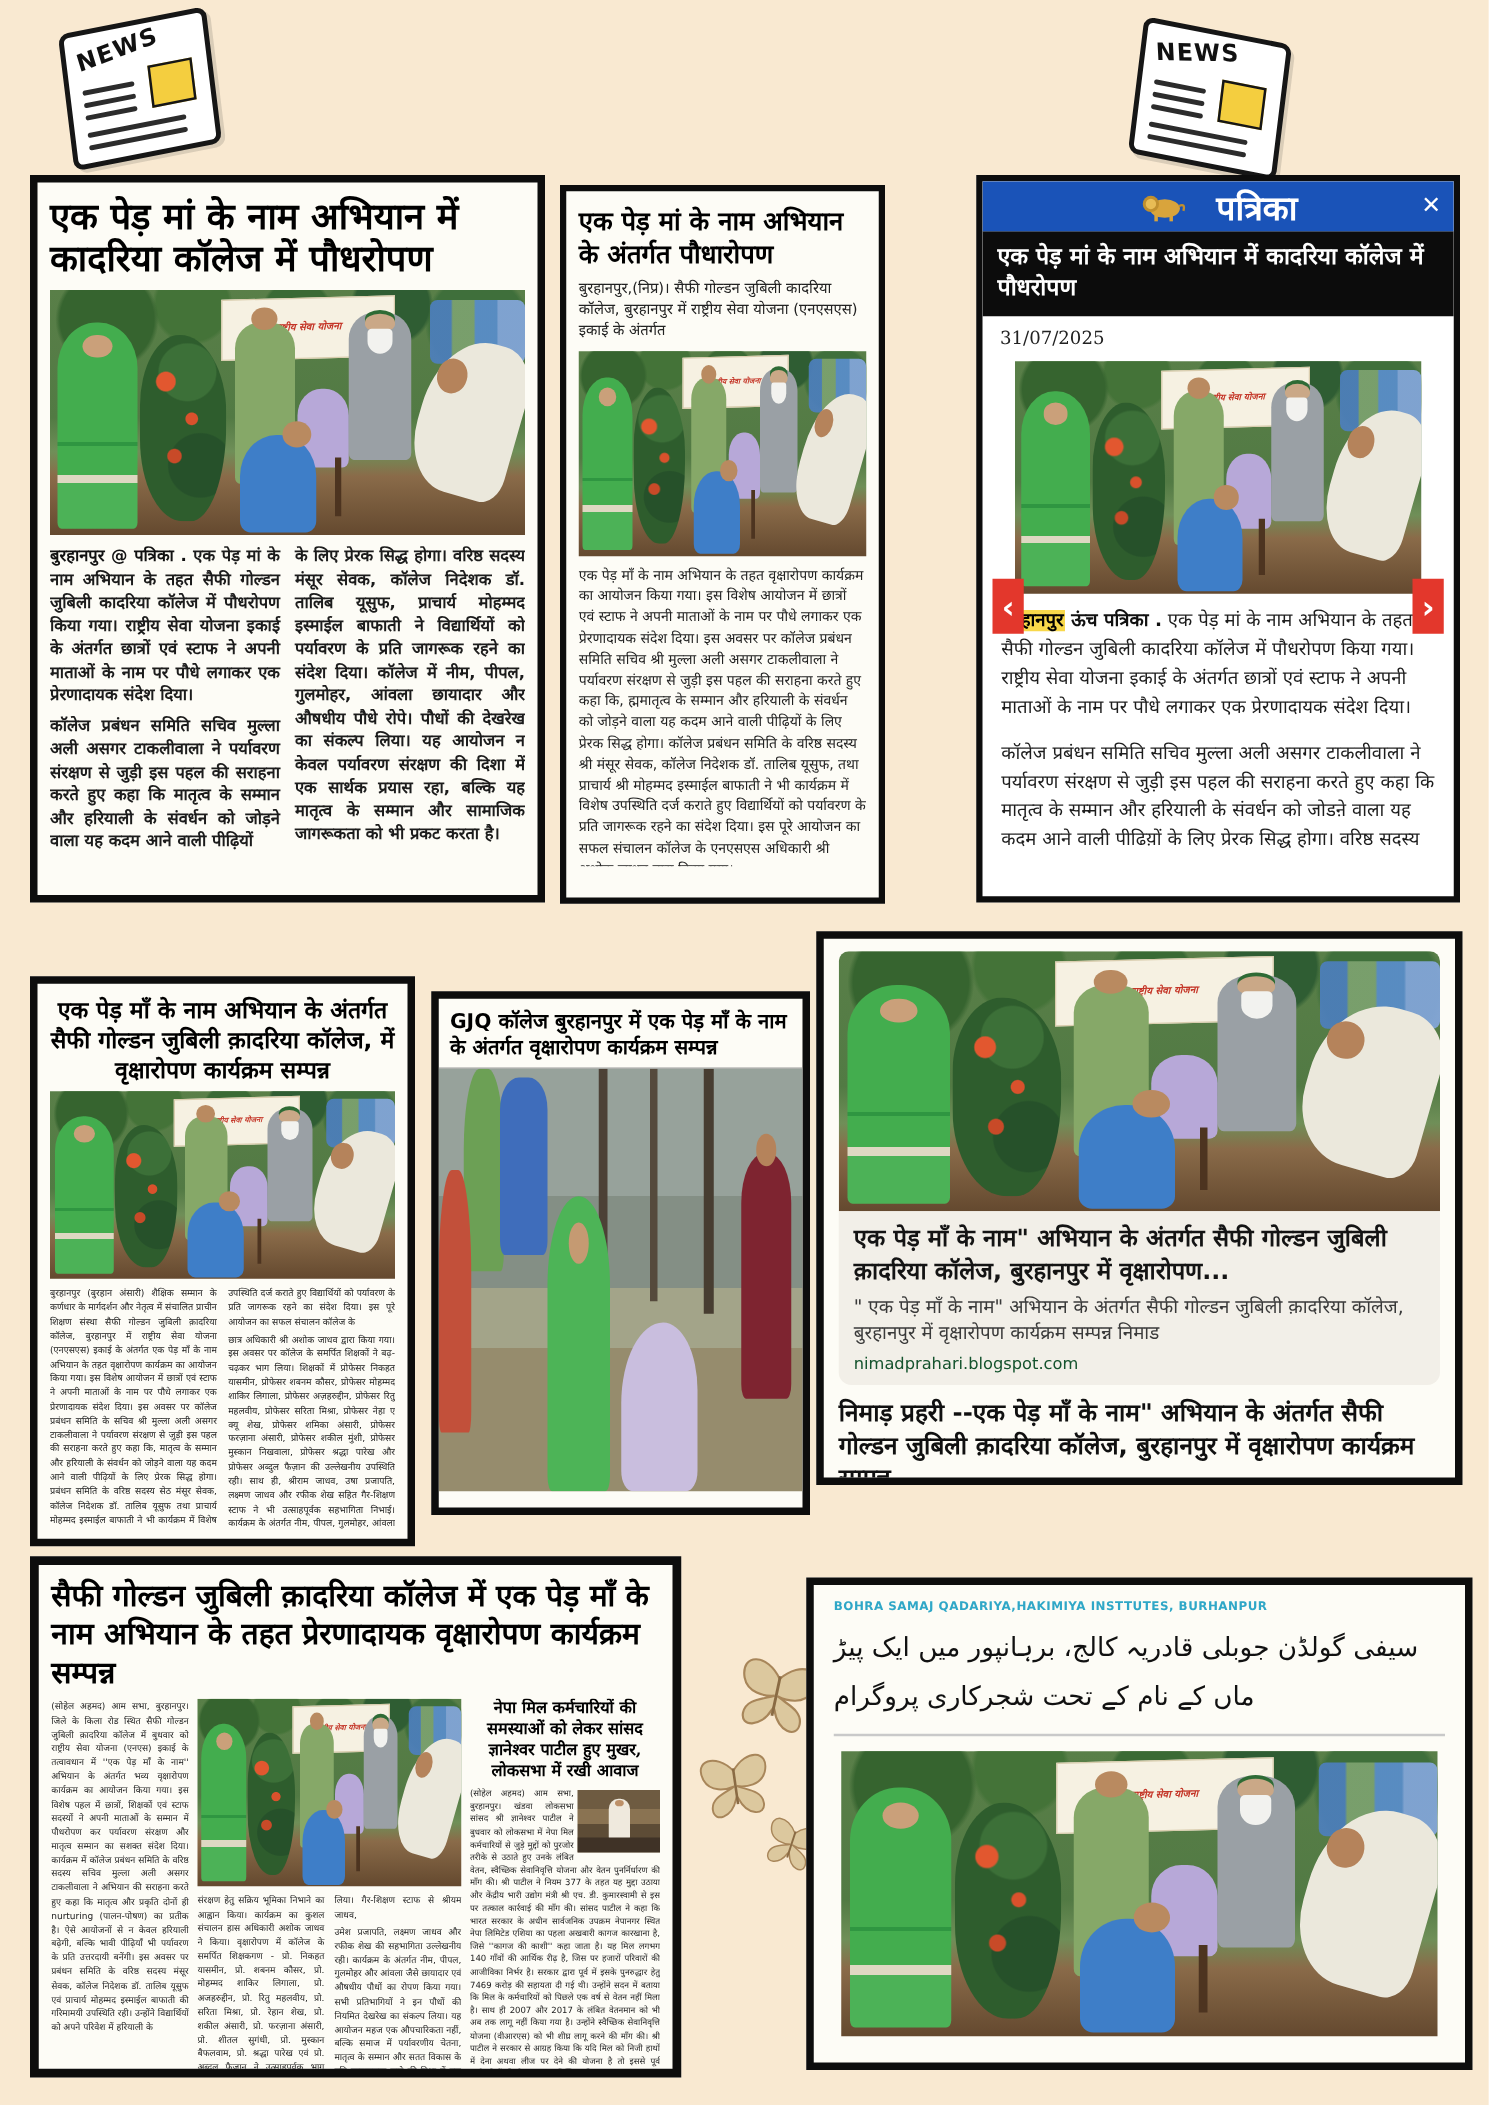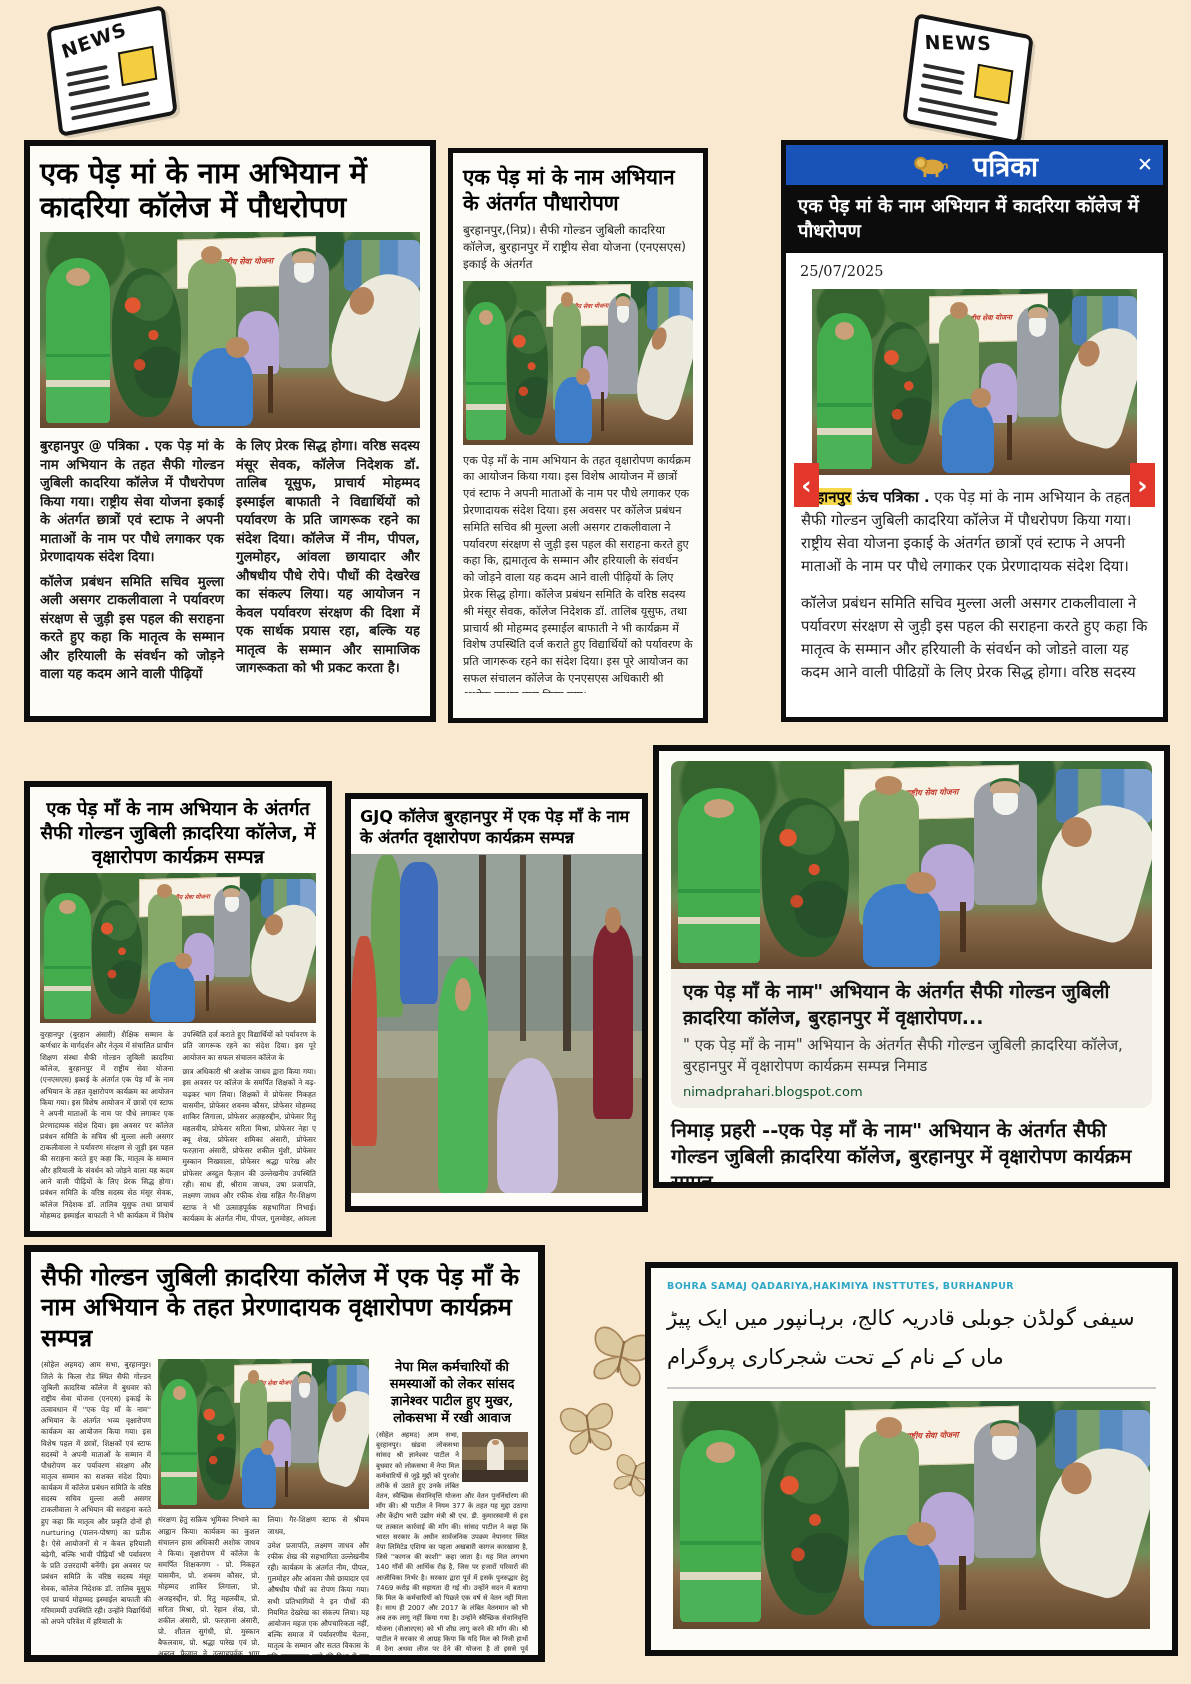--- a/index.html
+++ b/index.html
@@ -229,21 +229,21 @@
         <circle cx="10" cy="12" r="7" fill="#c08f2e"></circle>
         <circle cx="10" cy="12" r="4.5" fill="#e8bc55"></circle>
         <rect x="13" y="21" width="3" height="6" fill="#d9a43c"></rect>
         <rect x="26" y="21" width="3" height="6" fill="#d9a43c"></rect>
         <path d="M34 14 q6 -3 4 4" stroke="#c08f2e" fill="none" stroke-width="2"></path>
       </svg>
       <span class="brand">पत्रिका</span>
       <span class="close">✕</span>
     </div>
     <div class="blackbar">एक पेड़ मां के नाम अभियान में कादरिया कॉलेज में पौधरोपण</div>
-    <div class="date">25/07/2025</div>
+    <div class="date">31/07/2025</div>
     <div class="photo">
       <i class="f banner">
           <span class="btx" style="font-size:7px">राष्ट्रीय सेवा योजना</span>
         </i>
       <i class="f crowd"></i>
         <i class="f hijab"></i>
         <i class="f bush"></i>
         <i class="f woman"></i>
         <i class="f elder"></i>
       <i class="f clerk"></i>

